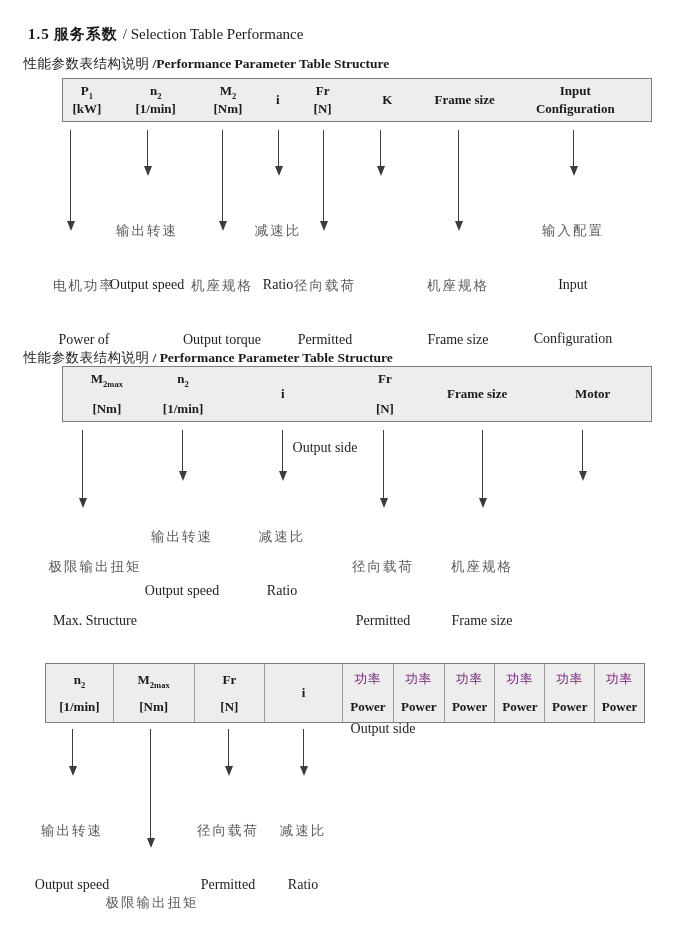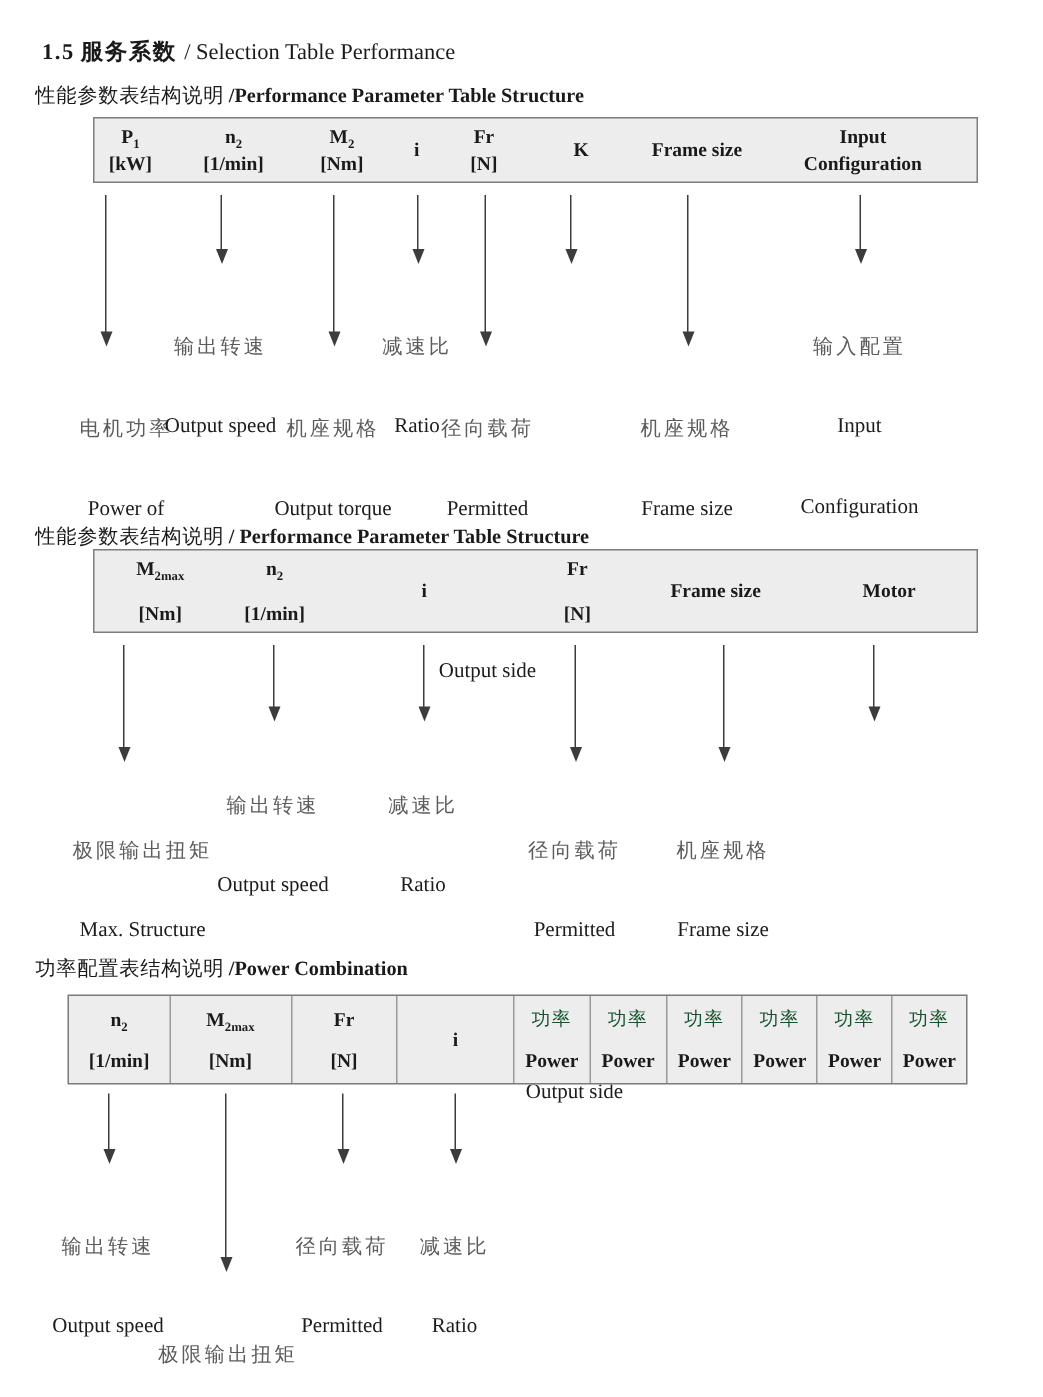--- a/index.html
+++ b/index.html
@@ -18,21 +18,21 @@
   
   .tbl{position:absolute;background:#ededed;border:1px solid #7d7d7d;box-sizing:border-box;
        display:flex;align-items:stretch;}
   .cell{display:flex;flex-direction:column;justify-content:space-between;align-items:center;
         box-sizing:border-box;padding:5px 0 6px 0;}
   .cell.center{justify-content:center;}
   .sym{font-weight:bold;font-size:13px;line-height:13px;white-space:pre;}
   .sym sub{font-size:8.5px;line-height:8px;}
   .unit{font-weight:bold;font-size:13px;line-height:13px;white-space:pre;text-align:center;}
   .tbl.t3 .cell + .cell{border-left:1px solid #9a9a9a;}
-  .zh-cell{font-family:"Liberation Sans",sans-serif;color:#14532d;font-size:12.5px;
+  .zh-cell{font-family:"Liberation Sans",sans-serif;color:#701a75;font-size:12.5px;
            line-height:13px;letter-spacing:1px;}
 
   
   .arrow{position:absolute;width:1px;background:#3c3c3c;}
   .arrow::after{content:"";position:absolute;left:-3.5px;bottom:-10px;width:0;height:0;
                 border:4px solid transparent;border-top:10px solid #3c3c3c;}
 
   
   .co{position:absolute;transform:translateX(-50%);text-align:center;white-space:pre;}
   .co .zh{font-family:"Liberation Sans",sans-serif;color:#5c5c5c;font-size:13.5px;
@@ -178,23 +178,20 @@
     <div class="zh">径向载荷</div>
     <div class="en">Permitted</div>
     <div class="en">Overhung load</div>
     <div class="en">Output side</div>
   </div>
   <div class="co" style="left:482px;top:522px">
     <div class="zh">机座规格</div>
     <div class="en">Frame size</div>
   </div>
 
-  <div class="sec-head" style="top:621px;">
-    <span class="zh">功率配置表结构说明</span><span class="en">/Power Combination</span>
-  </div>
 
   <div class="tbl t3" style="left:45px;top:663px;width:600px;height:60px;">
     <div class="cell" style="width:67px;padding:9px 0;">
       <div class="sym"><span>n</span><sub>2</sub></div>
       <div class="unit">[1/min]</div>
     </div>
     <div class="cell" style="width:81px;padding:9px 0;">
       <div class="sym"><span>M</span><sub>2max</sub></div>
       <div class="unit">[Nm]</div>
     </div>

